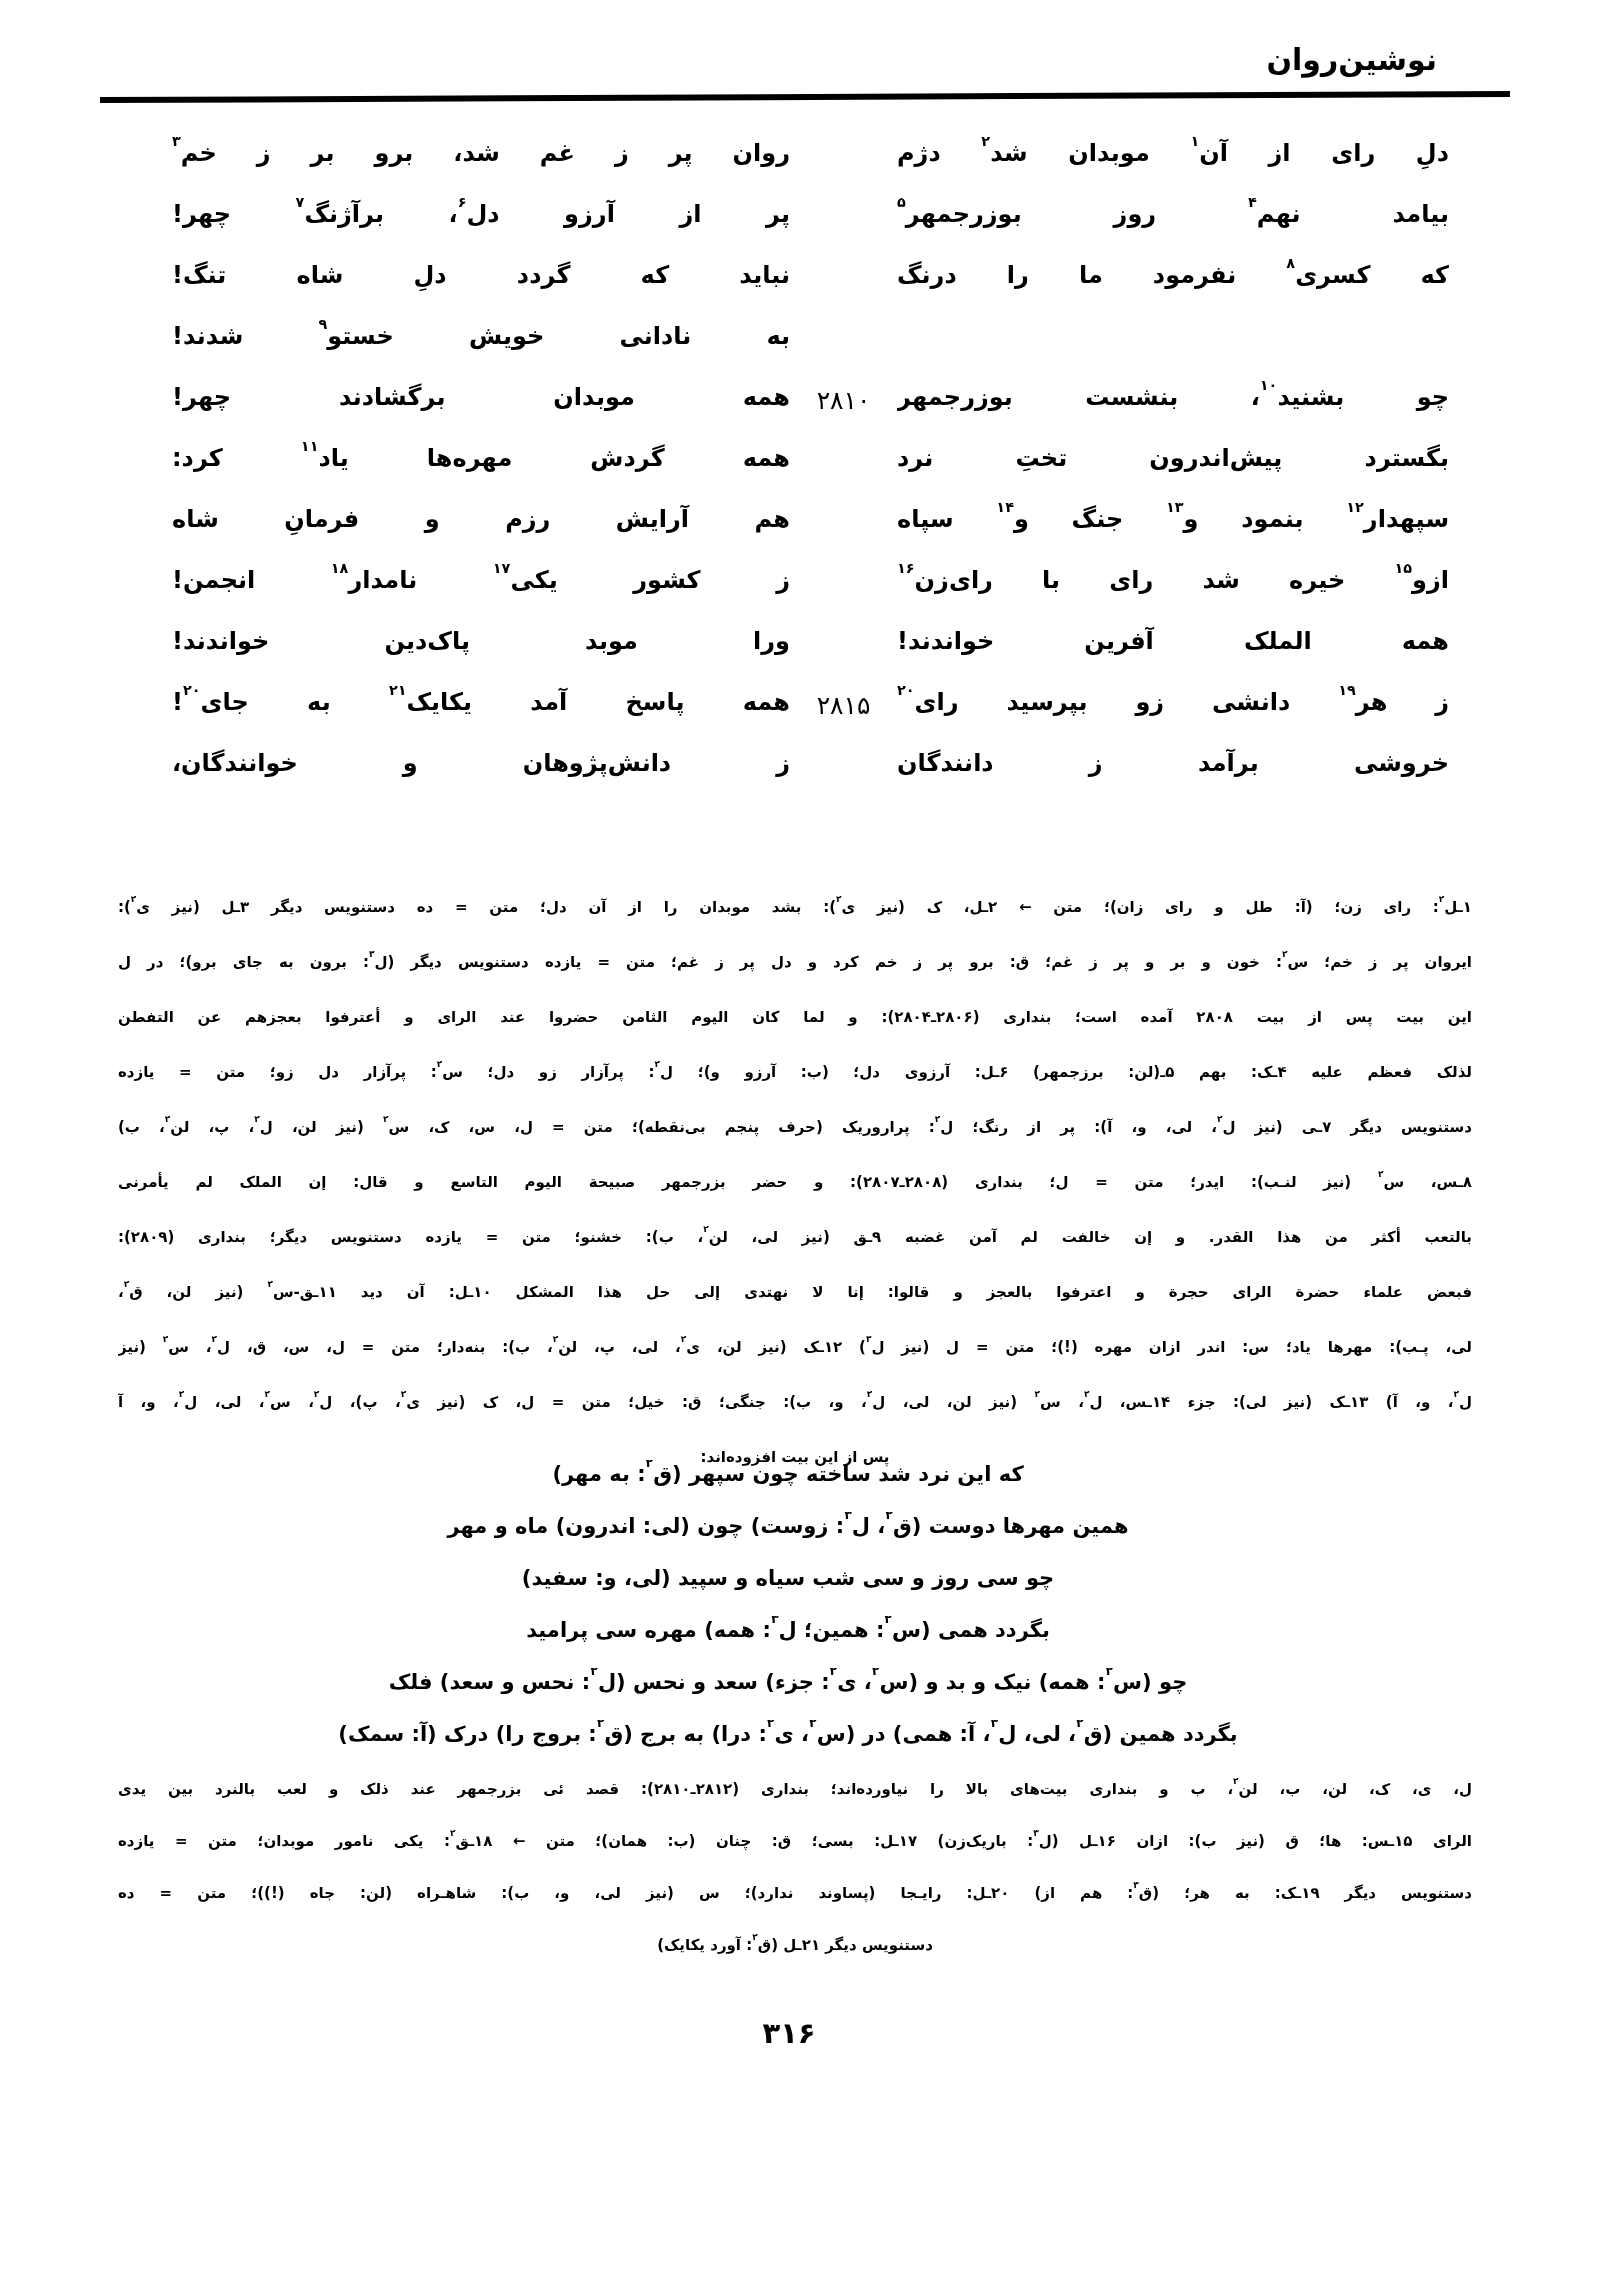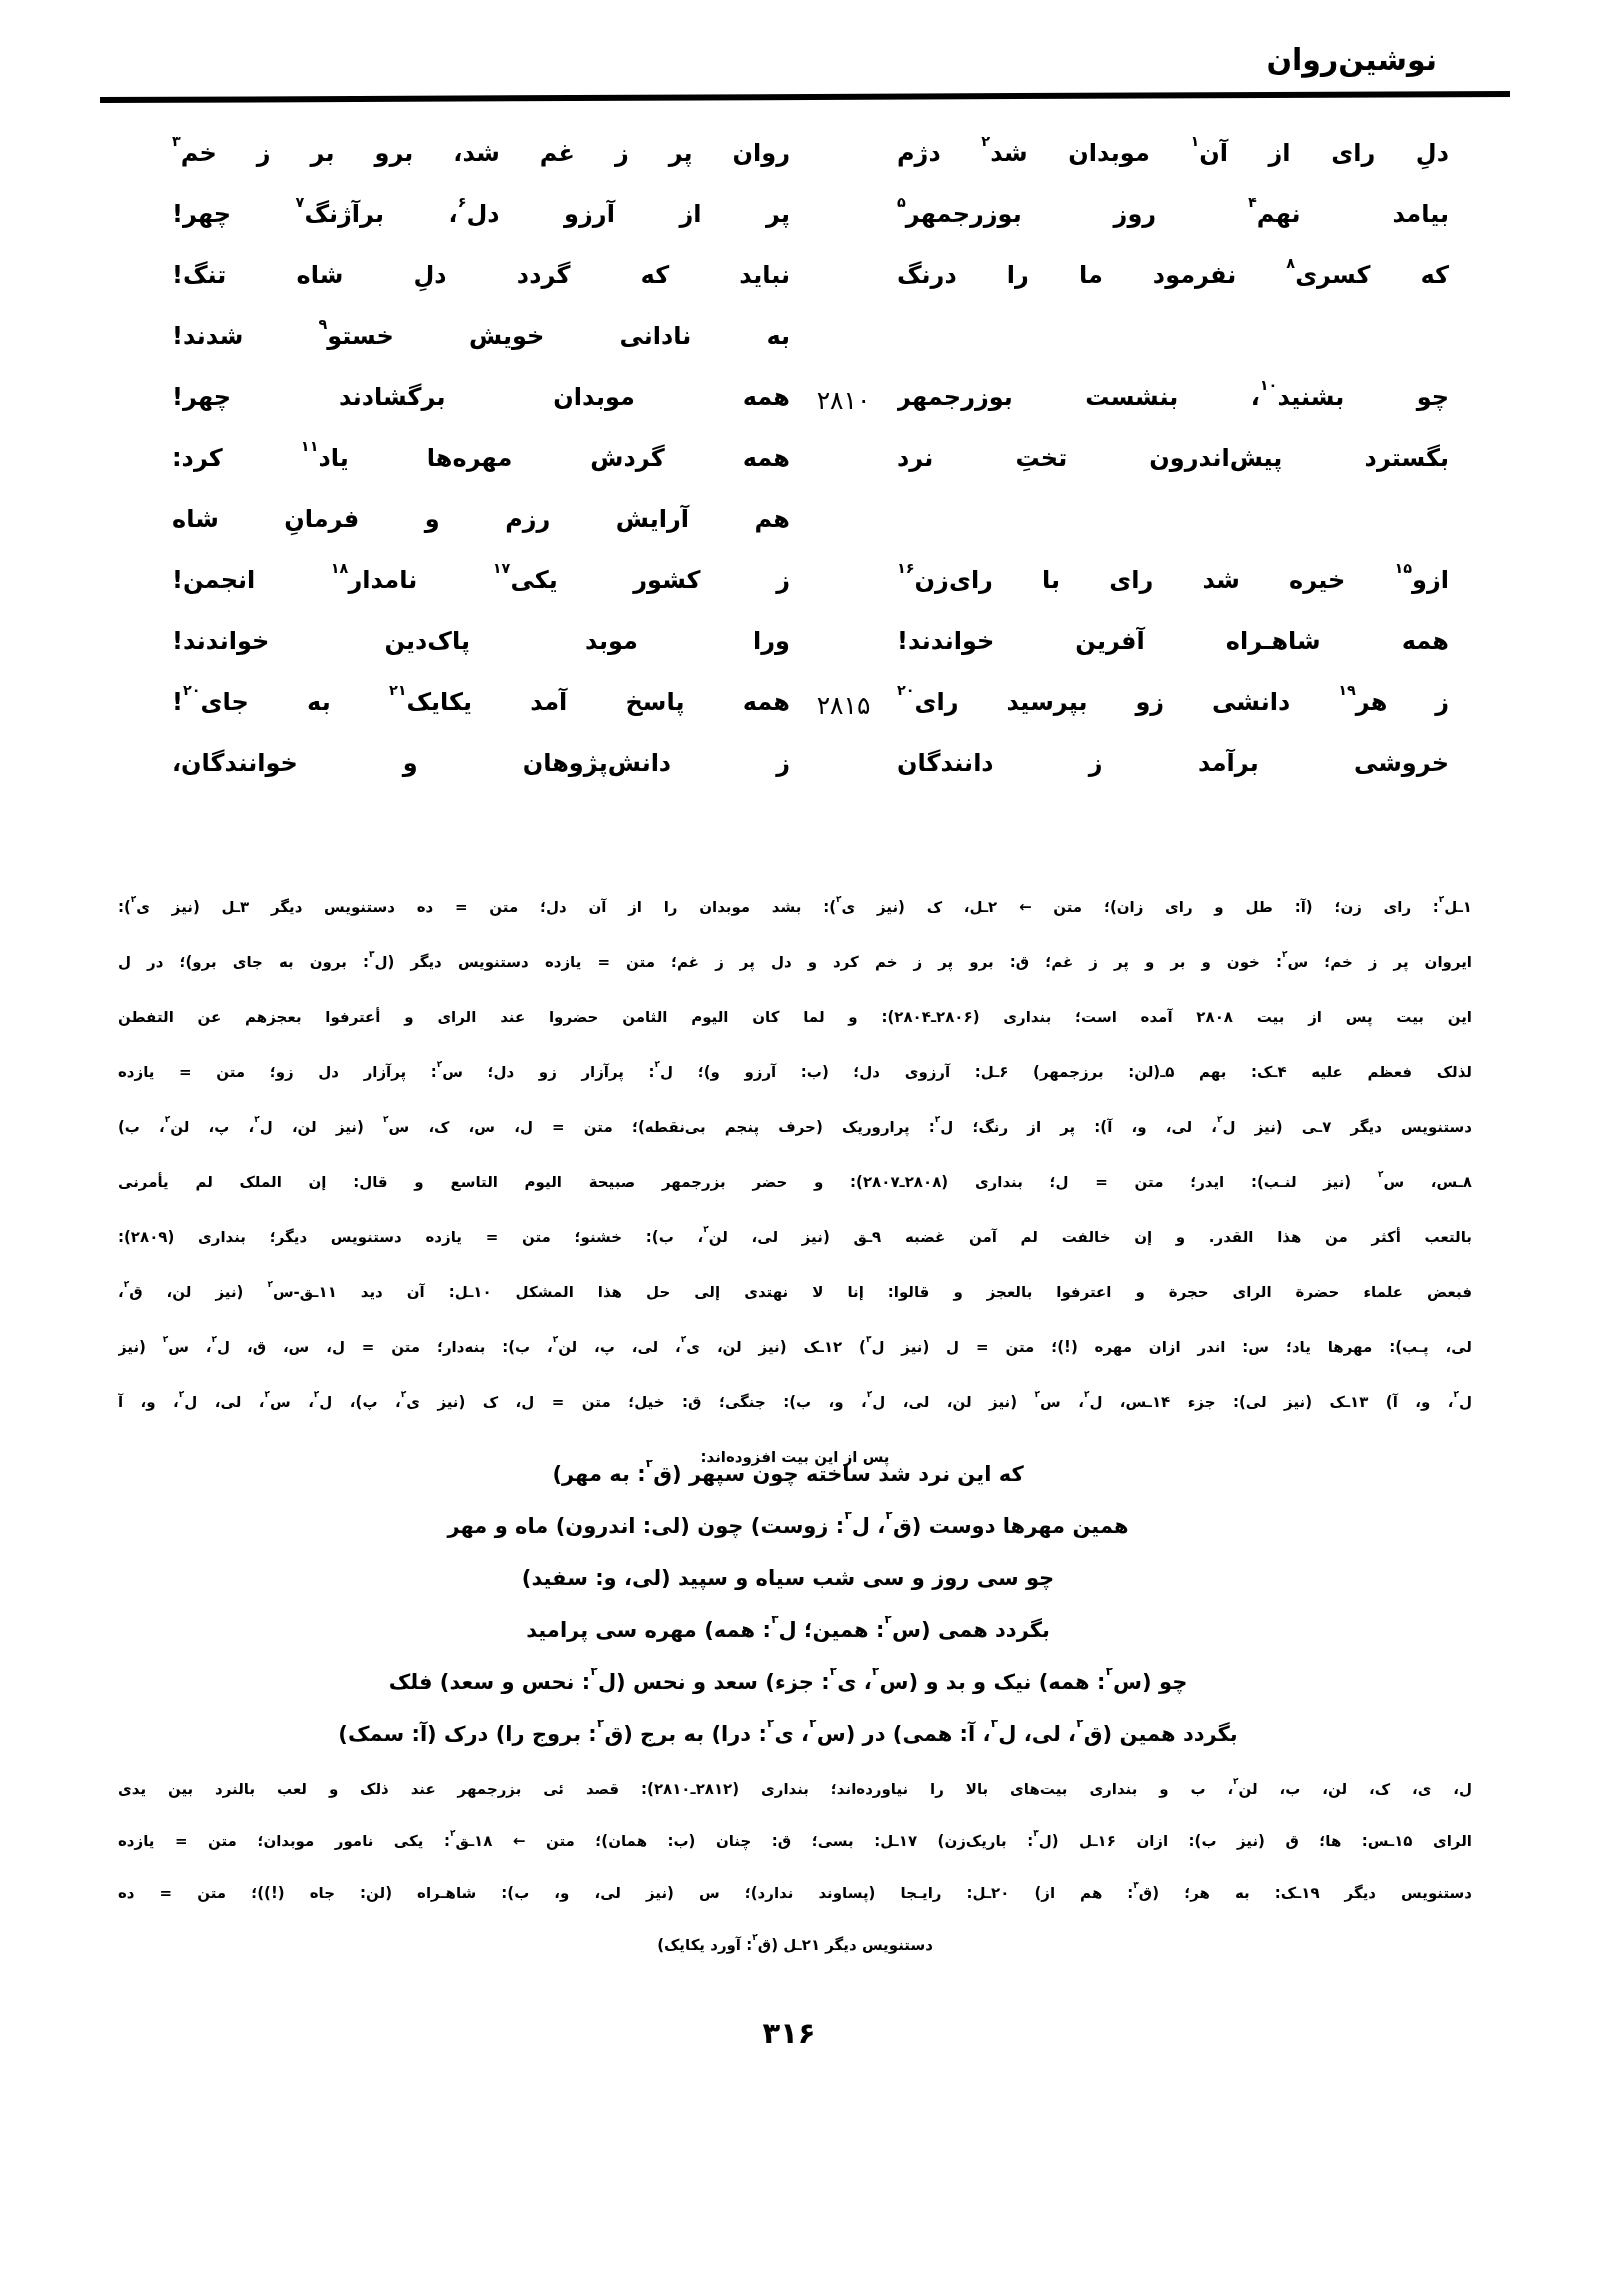--- a/index.html
+++ b/index.html
@@ -105,30 +105,31 @@
       <div class="hemi h1">چو بشنید<sup>۱۰</sup>، بنشست بوزرجمهر</div>
       <div class="vnum">۲۸۱۰</div>
       <div class="hemi h2">همه موبدان برگشادند چهر!</div>
     </div>
     <div class="vrow">
       <div class="hemi h1">بگسترد پیش‌اندرون تختِ نرد</div>
       <div class="vnum"></div>
       <div class="hemi h2">همه گردش مهره‌ها یاد<sup>۱۱</sup> کرد:</div>
     </div>
     <div class="vrow">
+      <div class="hemi h1">سپهدار<sup>۱۲</sup> بنمود و<sup>۱۳</sup> جنگ و<sup>۱۴</sup> سپاه</div>
       <div class="vnum"></div>
       <div class="hemi h2">هم آرایش رزم و فرمانِ شاه</div>
     </div>
     <div class="vrow">
       <div class="hemi h1">ازو<sup>۱۵</sup> خیره شد رای با رای‌زن<sup>۱۶</sup></div>
       <div class="vnum"></div>
       <div class="hemi h2">ز کشور یکی<sup>۱۷</sup> نامدار<sup>۱۸</sup> انجمن!</div>
     </div>
     <div class="vrow">
-      <div class="hemi h1">همه شاهـراه آفرین خواندند!</div>
+      <div class="hemi h1">همه الملک آفرین خواندند!</div>
       <div class="vnum"></div>
       <div class="hemi h2">ورا موبد پاک‌دین خواندند!</div>
     </div>
     <div class="vrow">
       <div class="hemi h1">ز هر<sup>۱۹</sup> دانشی زو بپرسید رای<sup>۲۰</sup></div>
       <div class="vnum">۲۸۱۵</div>
       <div class="hemi h2">همه پاسخ آمد یکایک<sup>۲۱</sup> به جای<sup>۲۰</sup>!</div>
     </div>
     <div class="vrow">
       <div class="hemi h1">خروشی برآمد ز دانندگان</div>

